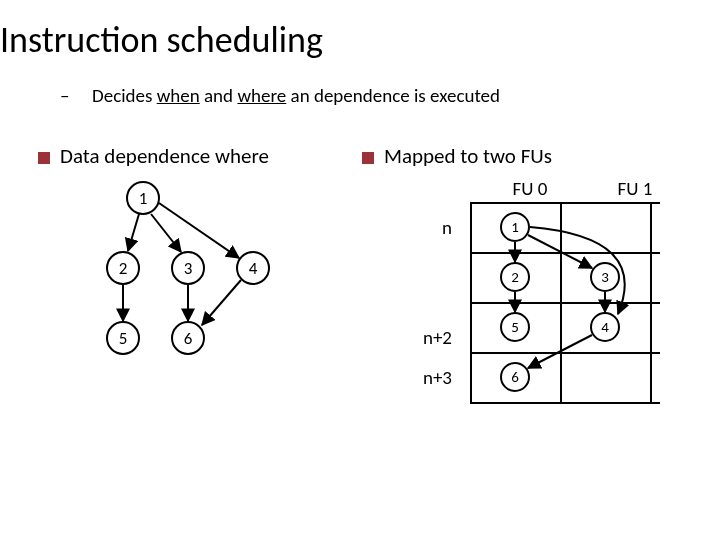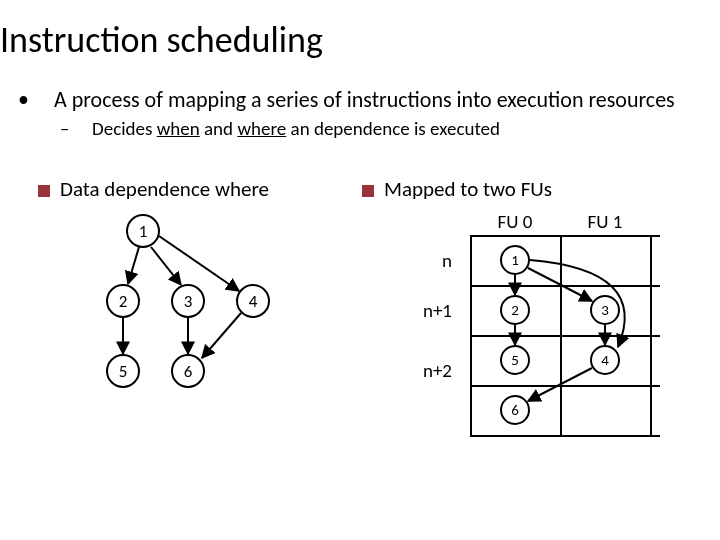--- a/index.html
+++ b/index.html
@@ -66,20 +66,21 @@
     font-size: 17px;
     display: flex; align-items: center; justify-content: center;
   }
   .arrows { position: absolute; left:0; top:0; }
 
   
   .tablewrap { position: relative; margin: 8px 0 0 0; width: 320px; }
   .hdr {
     display: flex;
     font-size: 19px;
+    justify-content: space-between;
   }
   .hdr .spacer { width: 110px; }
   .hdr .col { width: 90px; text-align: center; }
   .grid {
     position: relative;
     width: 300px;
     height: 200px;
     margin-top: 2px;
   }
   .hline { position: absolute; left: 110px; width: 190px; height: 0; border-top: 2px solid #000; }
@@ -95,23 +96,20 @@
     display: flex; align-items: center; justify-content: center;
   }
 </style>
 </head>
 <body>
 
 <div class="title">Instruction scheduling</div>
 
 <div class="content">
 
-  <div class="b1">
-    <span class="bullet">•</span><span>A process of mapping a series of instructions into execution resources</span>
-  </div>
   <div class="b2">
     <span class="bullet">–</span><span>Decides </span><u>when</u><span> and </span><u>where</u><span> an dependence is executed</span>
   </div>
 
   <div class="row2">
 
     <div class="left">
       <div class="b-sq">
         <span class="sq"></span><span>Data dependence where</span>
       </div>
@@ -154,22 +152,22 @@
           <div class="hline" style="top:0"></div>
           <div class="hline" style="top:50px"></div>
           <div class="hline" style="top:100px"></div>
           <div class="hline" style="top:150px"></div>
           <div class="hline" style="top:200px"></div>
           <div class="vline" style="left:110px"></div>
           <div class="vline" style="left:200px"></div>
           <div class="vline" style="left:290px"></div>
 
           <div class="rowlbl" style="top:14px">n</div>
-          <div class="rowlbl" style="top:64px">n+1</div>
           <div class="rowlbl" style="top:124px">n+2</div>
+          <div class="rowlbl" style="top:164px">n+3</div>
 
           <svg width="300" height="200" style="position:absolute; left:0; top:0;">
             <defs>
               <marker id="ah2" viewBox="0 0 10 10" refX="9" refY="5" markerWidth="7" markerHeight="7" orient="auto-start-reverse">
                 <path d="M 0 0 L 10 5 L 0 10 z" fill="#000"></path>
               </marker>
             </defs>
 
             <line x1="155" y1="40" x2="155" y2="60" stroke="#000" stroke-width="2" marker-end="url(#ah2)"></line>
             <line x1="168" y1="33" x2="232" y2="66" stroke="#000" stroke-width="2" marker-end="url(#ah2)"></line>

